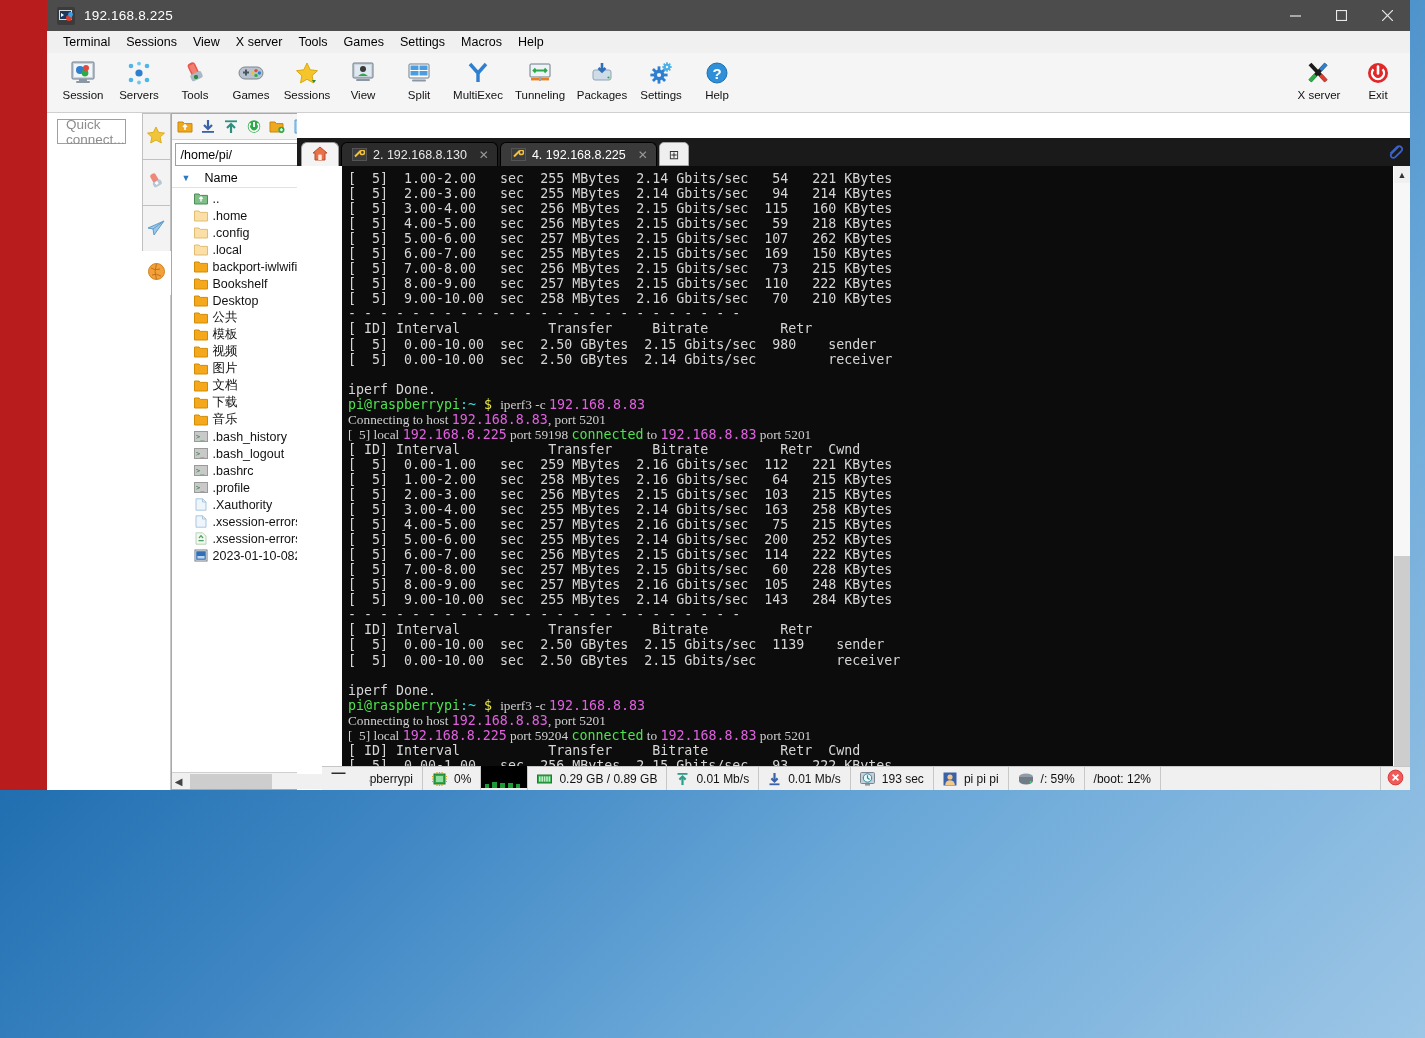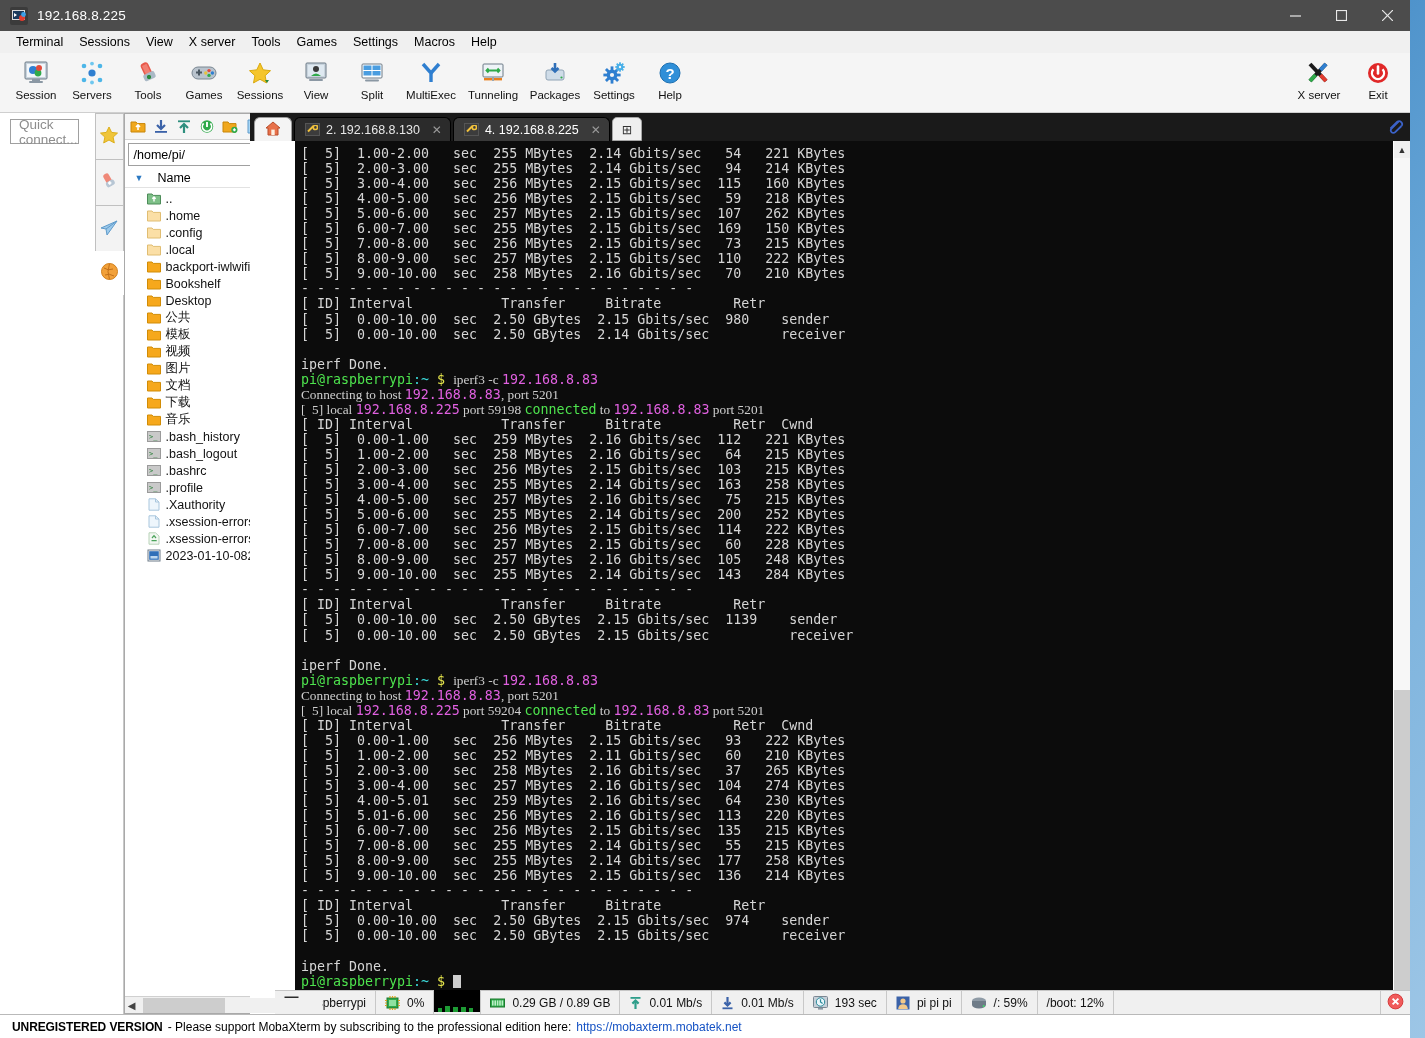--- a/index.html
+++ b/index.html
@@ -9,23 +9,23 @@
     font-size: 12px;
     background:#1b3a5c;
     position:relative;
   }
   
   #desktop {
     position:absolute; inset:0;
     background: linear-gradient(135deg,#0d4e8b 0%,#1565a8 25%,#3f87c4 50%,#6aa8d8 70%,#9dc6e6 100%);
   }
   #window {
-    position:absolute; left:0; top:0; width:1410px; height:1038px;
+    position:absolute; left:0; top:0; width:1410px; height:790px;
     background:#b91c1c;
-    display:flex; flex-direction:column;
+    display:flex; flex-direction:column;padding-left:47px;
   }
 
   
   #titlebar {
     height:31px; background:#4c4c4c; color:#fff;
     display:flex; align-items:center; flex:0 0 auto;
   }
   #titlebar .tb-icon {
     width:18px;height:18px;margin-left:10px;margin-right:9px;
     background:#3b3b3b; position:relative; border-radius:2px;
@@ -103,21 +103,21 @@
   #fp-hscroll .track{flex:1 1 auto;height:15px;background:#f0f0f0;position:relative;}
   #fp-hscroll .thumb{position:absolute;left:4px;top:0;width:82px;height:15px;background:#cdcdcd;}
   #remote-mon{height:30px;margin:1px 0 0 0;background:#e6e6e6;border:1px solid #adadad;
               display:flex;align-items:center;justify-content:center;gap:0;font-size:13.5px;}
   #follow{height:28px;display:flex;align-items:center;padding-left:50px;gap:8px;font-size:13px;}
   #follow .cb{width:13px;height:13px;border:1px solid #5a5a5a;background:#fff;}
 
   
   #rightcol{flex:1 1 auto;display:flex;flex-direction:column;min-width:0;background:#fff;}
   #tabstrip{height:28px;background:#1a1a1a;display:flex;align-items:flex-end;
-            flex:0 0 28px;padding-left:4px;position:relative;}
+            flex:0 0 28px;padding-left:4px;position:relative;margin-top:25px;}
   .tab{height:24px;display:flex;align-items:center;gap:6px;padding:0 8px 0 10px;
        font-size:12.5px;color:#e8e8e8;background:#2b2b2b;margin-right:2px;
        border-radius:6px 6px 0 0;border:1px solid #000;border-bottom:none;}
   .tab.home{padding:0 10px;background:#f4f4f4;border:1px solid #9c9c9c;border-bottom:none;}
   .tab.active{background:#3a3a3a;color:#fff;}
   .tab .x{color:#9a9a9a;font-size:12px;margin-left:6px;}
   .tab .tico{width:15px;height:13px;background:#3c3c3c;border:1px solid #555;
              display:flex;align-items:center;justify-content:center;}
   .tab.newtab{background:#efefef;border:1px solid #a5a5a5;color:#333;
               padding:0 9px;border-radius:5px 5px 0 0;}
@@ -910,19 +910,14 @@
           <div class="closebox">
             <span><svg width="17" height="17" viewBox="0 0 17 17">
                 <circle cx="8.5" cy="8.5" r="7.4" fill="#f05a5a" stroke="#d63b3b"></circle>
                 <path d="M5.6 5.6 l5.8 5.8 M11.4 5.6 l-5.8 5.8" stroke="#fff" stroke-width="1.9"></path>
               </svg></span>
           </div>
         </div>
     </div>
   </div>
 
-  <div id="nagbar">
-    <span class="bold">UNREGISTERED VERSION</span>
-    <span>- Please support MobaXterm by subscribing to the professional edition here:</span>
-    <span class="link">https://mobaxterm.mobatek.net</span>
-  </div>
 
 </div>
 
 </body></html>

